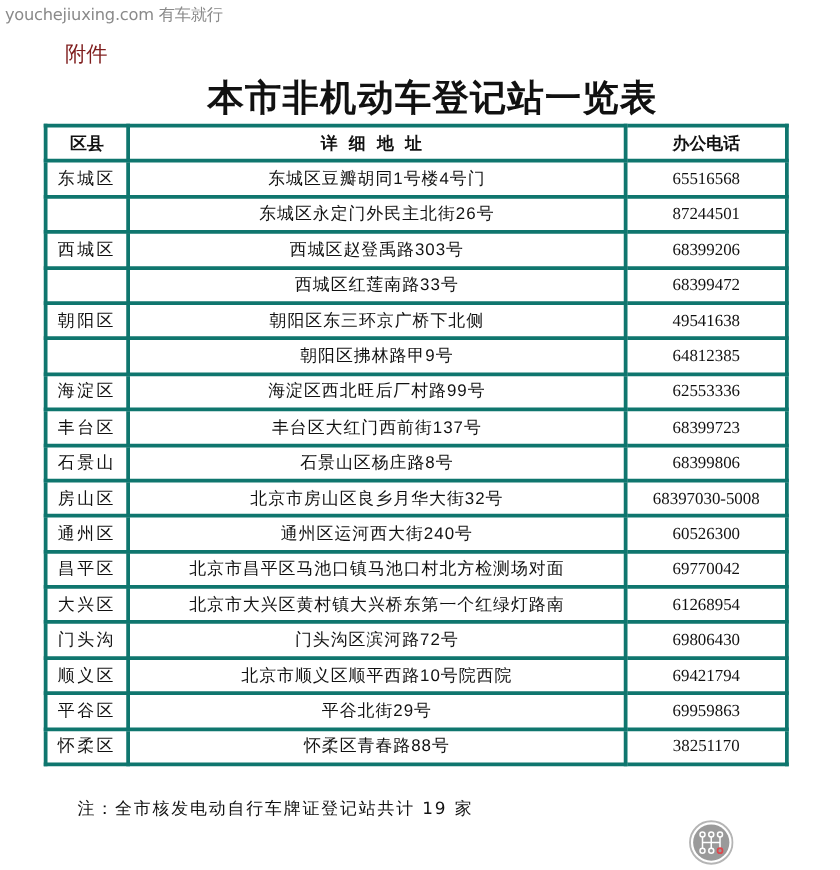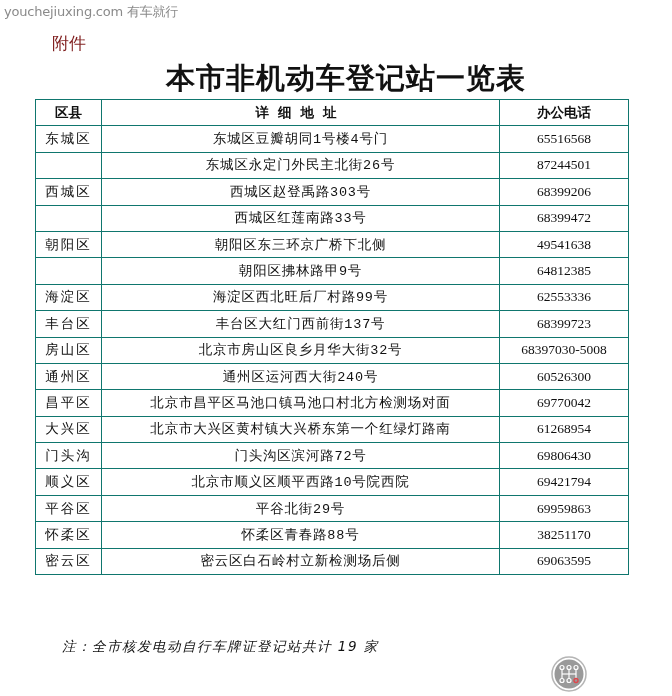--- a/index.html
+++ b/index.html
@@ -29,44 +29,44 @@
       font-weight: bold; font-size: 29px; letter-spacing: 1px;
       color: #111;
     }
     table.stations {
       position: absolute; left: 35px; top: 99px;
       width: 593px;
       border-collapse: collapse;
       table-layout: fixed;
     }
     table.stations th, table.stations td {
-      border: 1px solid #0f766e;
+      border: 3px solid #0f766e;
       height: 25.4px;
       padding: 0;
       text-align: center;
       font-size: 13.5px;
       white-space: nowrap;
       overflow: hidden;
     }
     table.stations th {
       font-weight: bold;
       font-family: "DejaVu Sans", "Liberation Sans", sans-serif;
       font-size: 13.5px;
     }
     th.c-addr { letter-spacing: 9px; }
     td.c-district { letter-spacing: 2px; font-family: "DejaVu Sans", "Liberation Sans", sans-serif; font-size: 13px; }
-    td.c-addr { font-family: Liberation Mono, monospace; font-size: 13px; letter-spacing: 0.8px; }
+    td.c-addr { font-family: Liberation Sans, sans-serif; font-size: 13px; letter-spacing: 0.8px; }
     td.c-phone { font-family: "Liberation Serif", "DejaVu Serif", serif; font-size: 15px; }
     col.w1 { width: 66px; }
     col.w2 { width: 398px; }
     col.w3 { width: 129px; }
     .note {
       position: absolute; left: 62px; top: 638px;
       font-family: "DejaVu Sans", "Liberation Sans", sans-serif;
-      font-size: 13.5px; letter-spacing: 1.5px; color: #111; font-style: italic;
+      font-size: 13.5px; letter-spacing: 1.5px; color: #111;
     }
     .logo {
       position: absolute; left: 551px; top: 656px;
       width: 36px; height: 36px;
     }
   </style>
 </head>
 <body>
 
 <div class="watermark">youchejiuxing.com 有车就行</div>
@@ -123,20 +123,25 @@
       <td class="c-district">海淀区</td>
       <td class="c-addr">海淀区西北旺后厂村路99号</td>
       <td class="c-phone">62553336</td>
     </tr>
     <tr>
       <td class="c-district">丰台区</td>
       <td class="c-addr">丰台区大红门西前街137号</td>
       <td class="c-phone">68399723</td>
     </tr>
     <tr>
+      <td class="c-district">石景山</td>
+      <td class="c-addr">石景山区杨庄路8号</td>
+      <td class="c-phone">68399806</td>
+    </tr>
+    <tr>
       <td class="c-district">房山区</td>
       <td class="c-addr">北京市房山区良乡月华大街32号</td>
       <td class="c-phone">68397030-5008</td>
     </tr>
     <tr>
       <td class="c-district">通州区</td>
       <td class="c-addr">通州区运河西大街240号</td>
       <td class="c-phone">60526300</td>
     </tr>
     <tr>
@@ -161,25 +166,20 @@
     </tr>
     <tr>
       <td class="c-district">平谷区</td>
       <td class="c-addr">平谷北街29号</td>
       <td class="c-phone">69959863</td>
     </tr>
     <tr>
       <td class="c-district">怀柔区</td>
       <td class="c-addr">怀柔区青春路88号</td>
       <td class="c-phone">38251170</td>
-    </tr>
-    <tr>
-      <td class="c-district">密云区</td>
-      <td class="c-addr">密云区白石岭村立新检测场后侧</td>
-      <td class="c-phone">69063595</td>
     </tr>
   </tbody>
 </table>
 
 <div class="note">注：全市核发电动自行车牌证登记站共计 19 家</div>
 
 <div class="logo">
   <svg width="36" height="36" viewBox="0 0 36 36" xmlns="http://www.w3.org/2000/svg">
     <circle cx="18" cy="18" r="17" fill="#ffffff" stroke="#b5b5b5" stroke-width="1.5"></circle>
     <circle cx="18" cy="18" r="14.5" fill="#9a9a9a"></circle>

